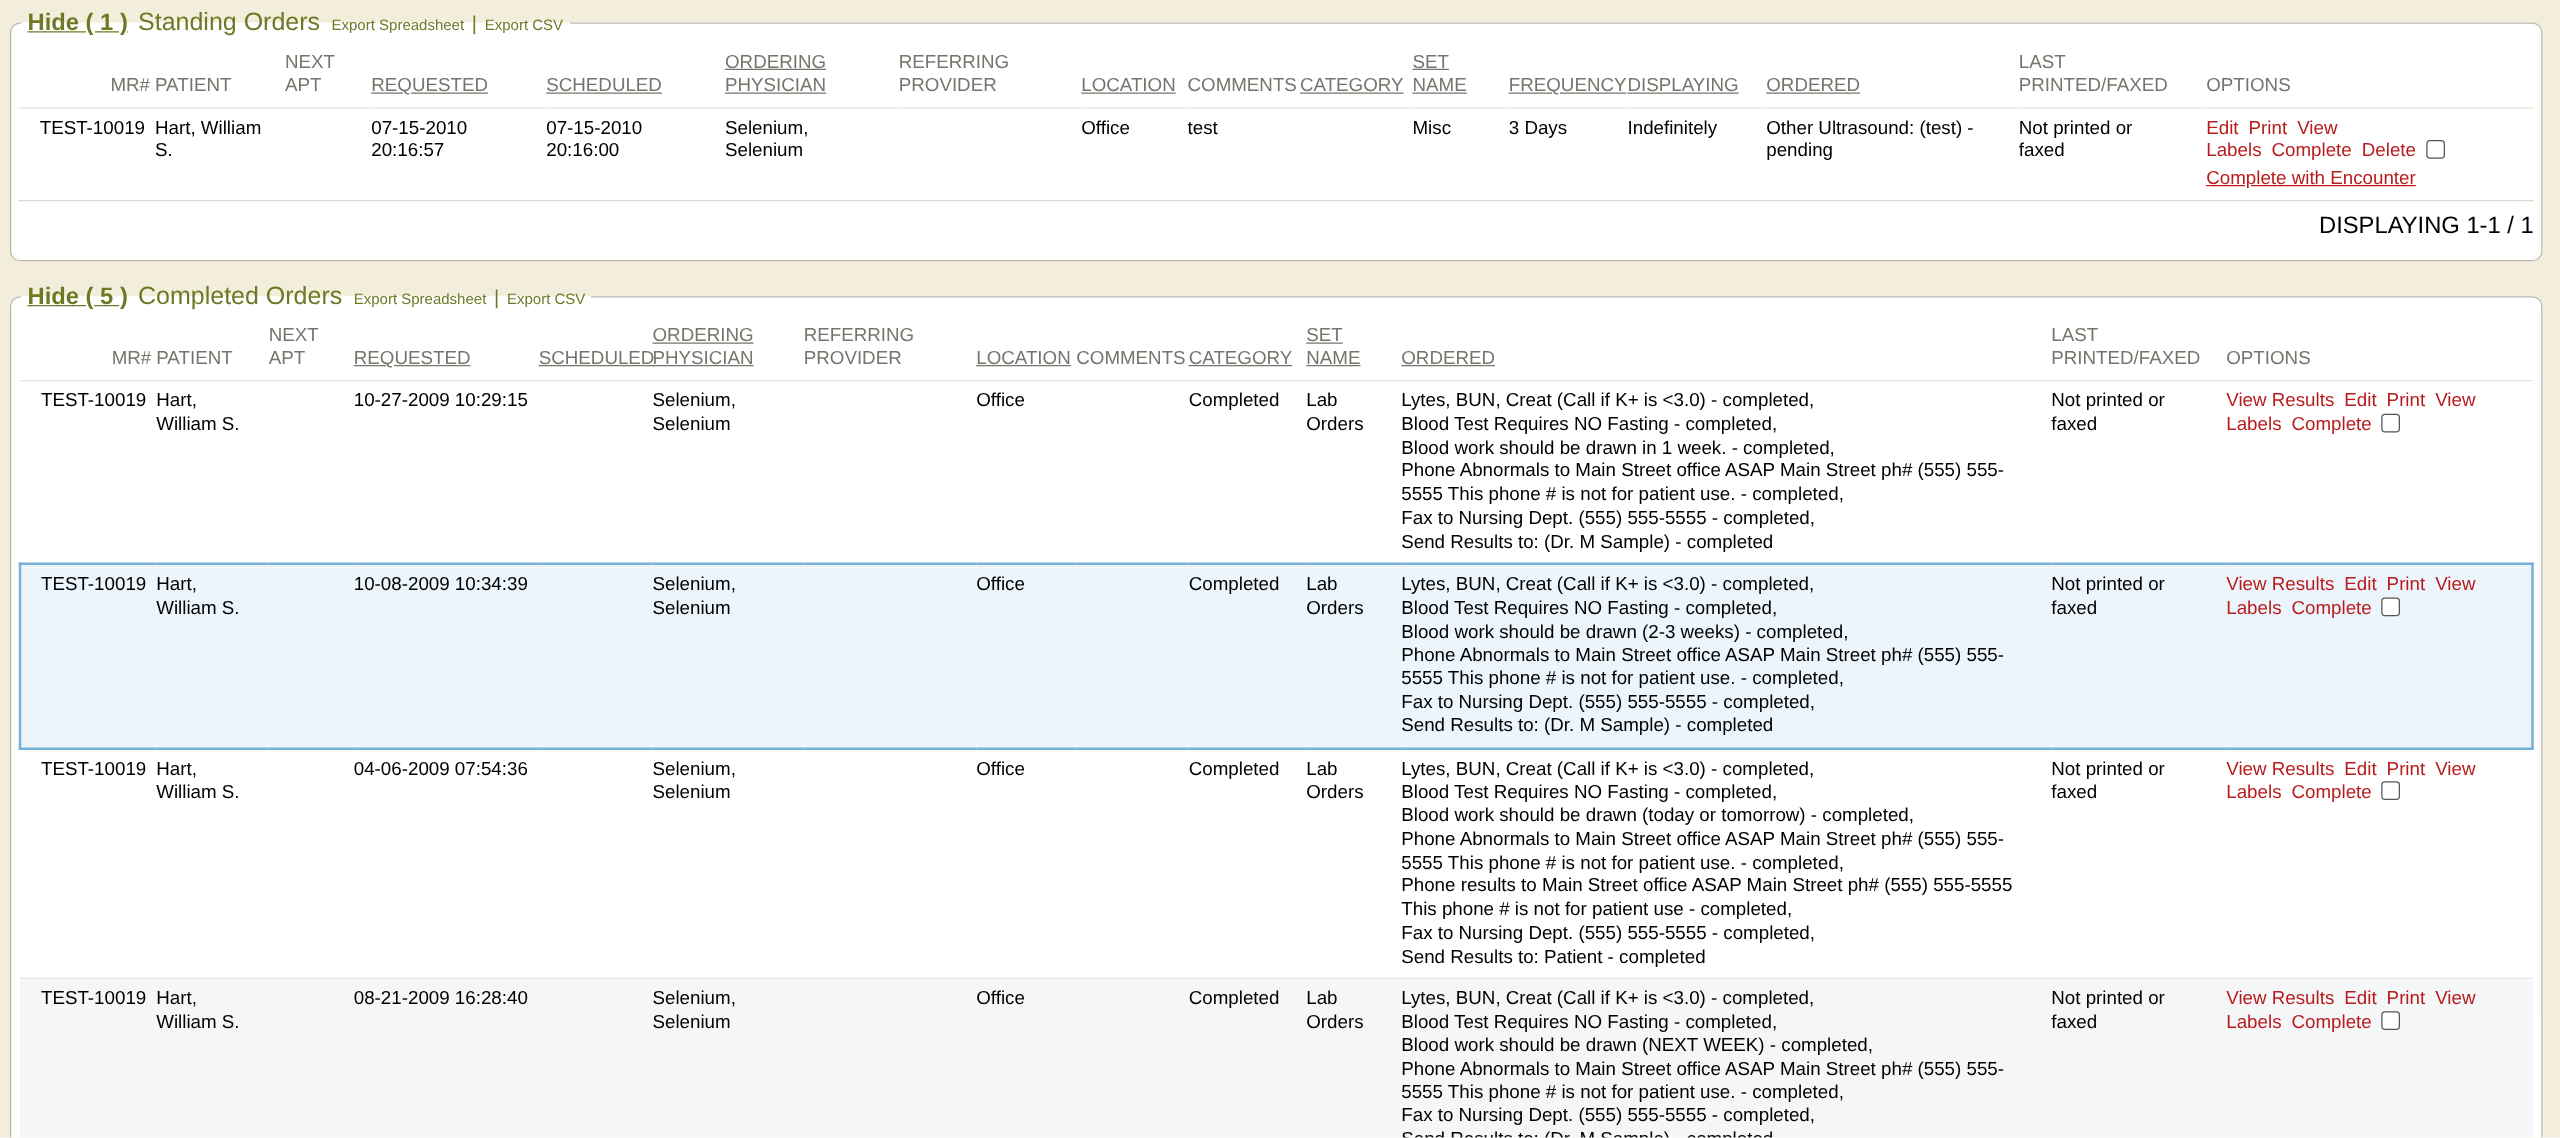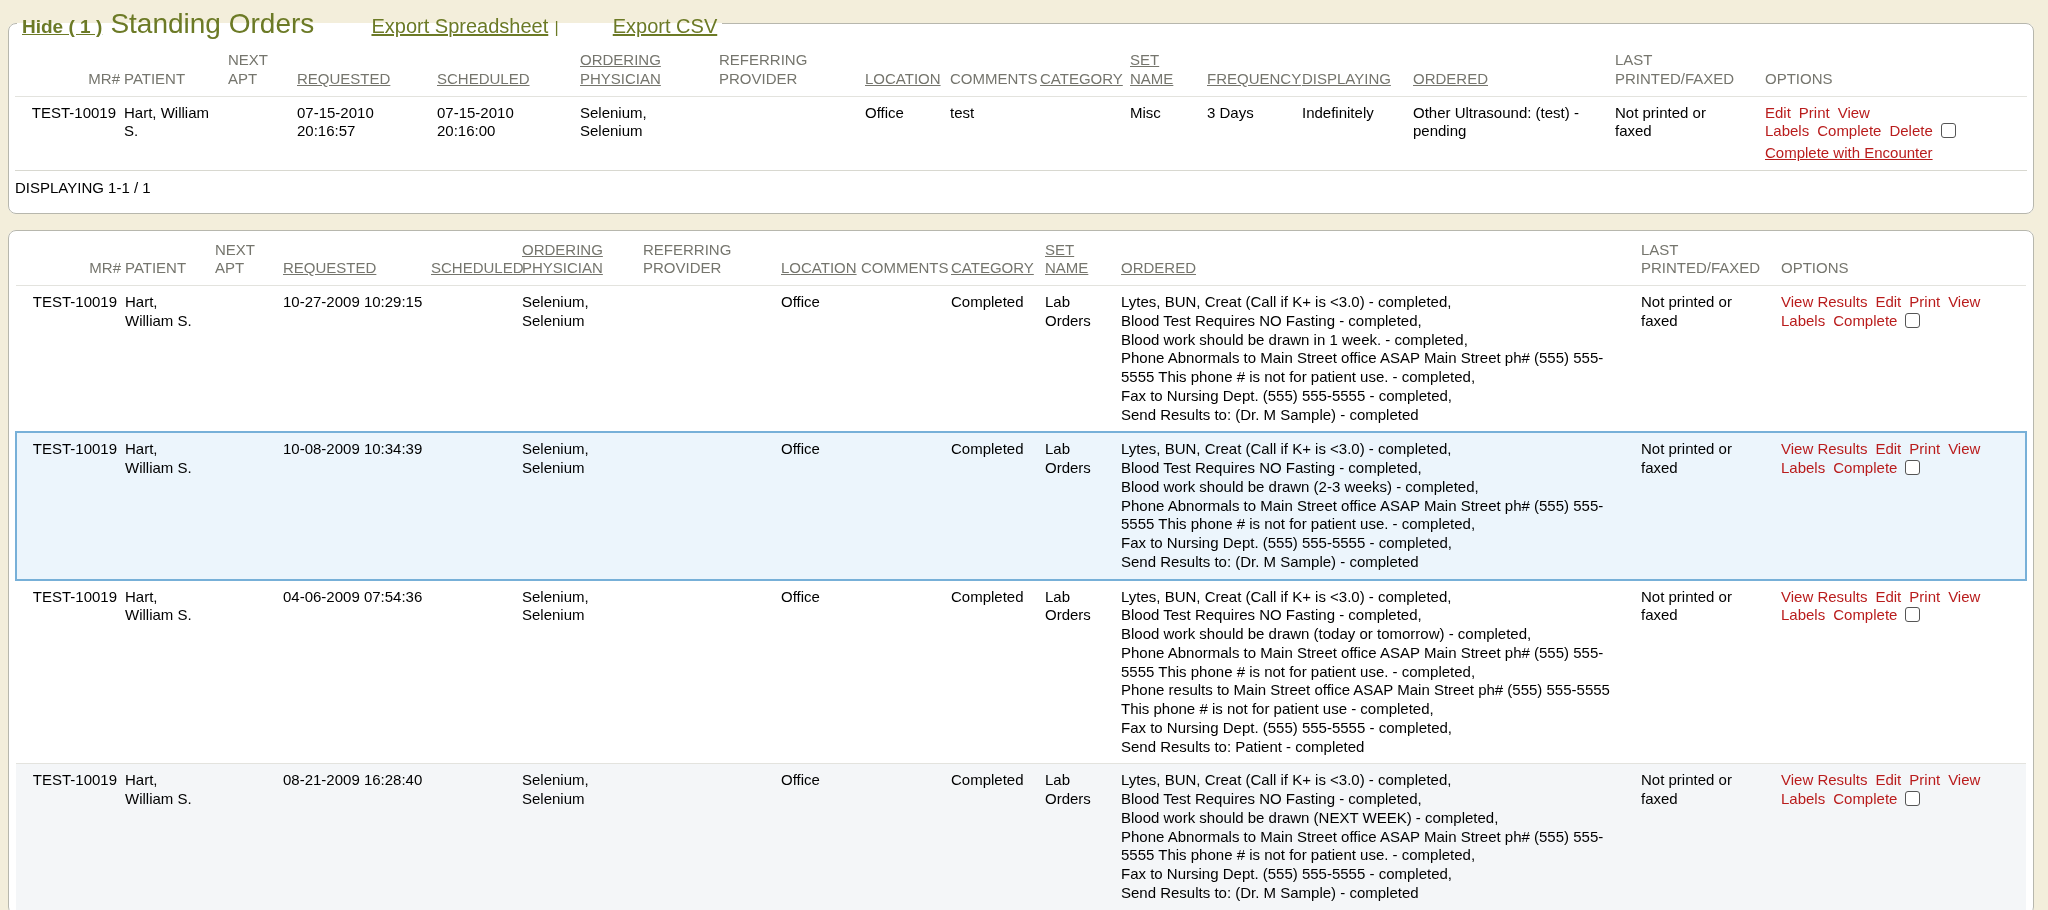--- a/index.html
+++ b/index.html
@@ -21,22 +21,22 @@
   }
   fieldset.section{
     background:#fff;
     border:1px solid #b7b7ad;
     border-radius:8px;
     margin:6px 14px 16px 8px;
     padding:0 6px 4px 6px;
   }
   legend{padding:0 5px;margin-left:2px;white-space:nowrap;}
   .hide-link{color:var(--accent-green);font-weight:bold;text-decoration:underline;font-size:19px;cursor:pointer;}
-  .section-title{color:var(--accent-green);font-size:28px;margin:0 5px 0 4px;}
-  .export-link{color:var(--accent-green);text-decoration:underline;font-size:20px;cursor:pointer;margin-left:48px;}
+  .section-title{color:var(--accent-green);font-size:20px;margin:0 5px 0 4px;}
+  .export-link{color:var(--accent-green);font-size:12px;cursor:pointer;}
   .legend-divider{color:var(--accent-green);font-size:16px;margin:0 2px;}
 
   table.orders{width:100%;border-collapse:collapse;table-layout:fixed;}
   th{
     text-align:left;vertical-align:bottom;
     color:var(--header-text);font-weight:normal;font-size:15px;
     padding:10px 4px 7px 0;
   }
   th.hdr-link{text-decoration:underline;cursor:pointer;}
   th:first-child,td:first-child{padding-left:8px;text-align:right;}
@@ -59,23 +59,23 @@
 
   .opt{color:#b91c1c;text-decoration:none;margin-right:8px;cursor:pointer;white-space:normal;}
   .opt.block-link{display:block;margin-top:3px;margin-right:0;text-decoration:underline;}
   .checkbox{
     display:inline-block;width:15px;height:15px;
     border:1px solid #555;border-radius:3px;background:#fff;
     vertical-align:-2px;cursor:pointer;
   }
   .displaying{
     border-top:1px solid #d8d8d0;
-    text-align:left;
+    text-align:right;
     padding:8px 0 11px;
-    font-size:15px;
+    font-size:19px;
   }
 </style>
 </head>
 <body>
 
 <fieldset class="section">
   <legend>
     <span class="hide-link">Hide ( 1 )</span>
     <span class="section-title">Standing Orders</span>
     <span class="export-link">Export Spreadsheet</span>
@@ -142,20 +142,27 @@
         <td>
           <span class="opt">Edit</span><span class="opt">Print</span><span class="opt">View Labels</span><span class="opt">Complete</span><span class="opt">Delete</span><span class="checkbox"></span><span class="opt block-link">Complete with Encounter</span>
         </td>
       </tr>
     </tbody>
   </table>
   <div class="displaying">DISPLAYING 1-1 / 1</div>
 </fieldset>
 
 <fieldset class="section">
+  <legend>
+    <span class="hide-link">Hide ( 5 )</span>
+    <span class="section-title">Completed Orders</span>
+    <span class="export-link">Export Spreadsheet</span>
+    <span class="legend-divider">|</span>
+    <span class="export-link">Export CSV</span>
+  </legend>
 
   <table class="orders">
     <colgroup>
       <col style="width:109px">
         <col style="width:90px">
         <col style="width:68px">
       <col style="width:148px">
         <col style="width:91px">
         <col style="width:121px">
       <col style="width:138px">

